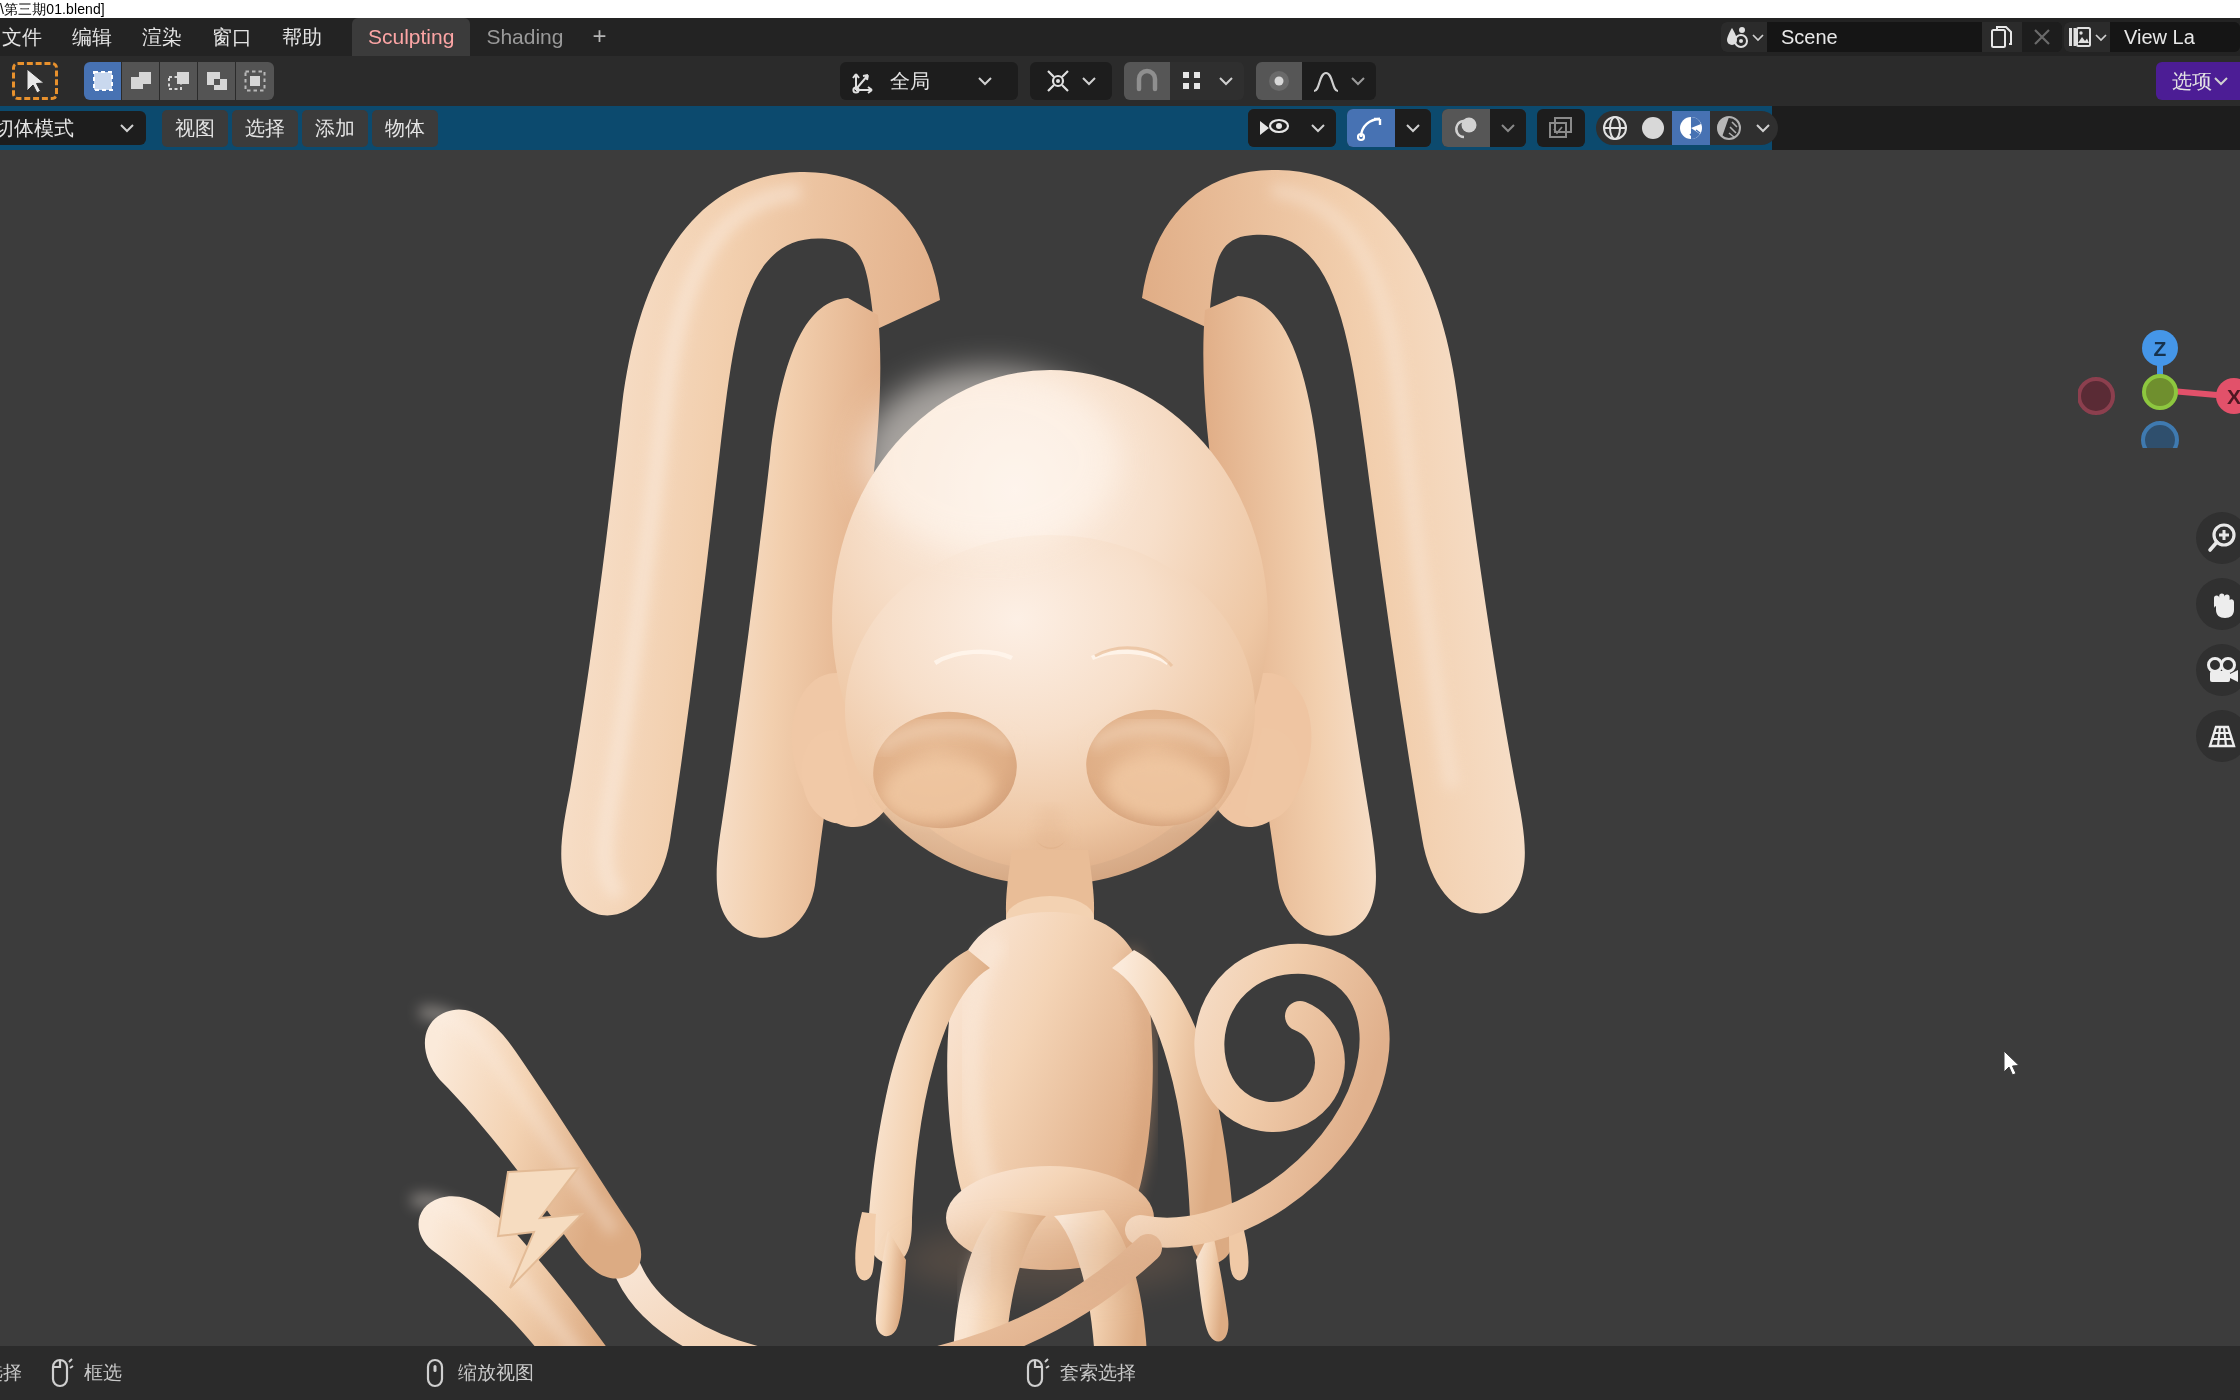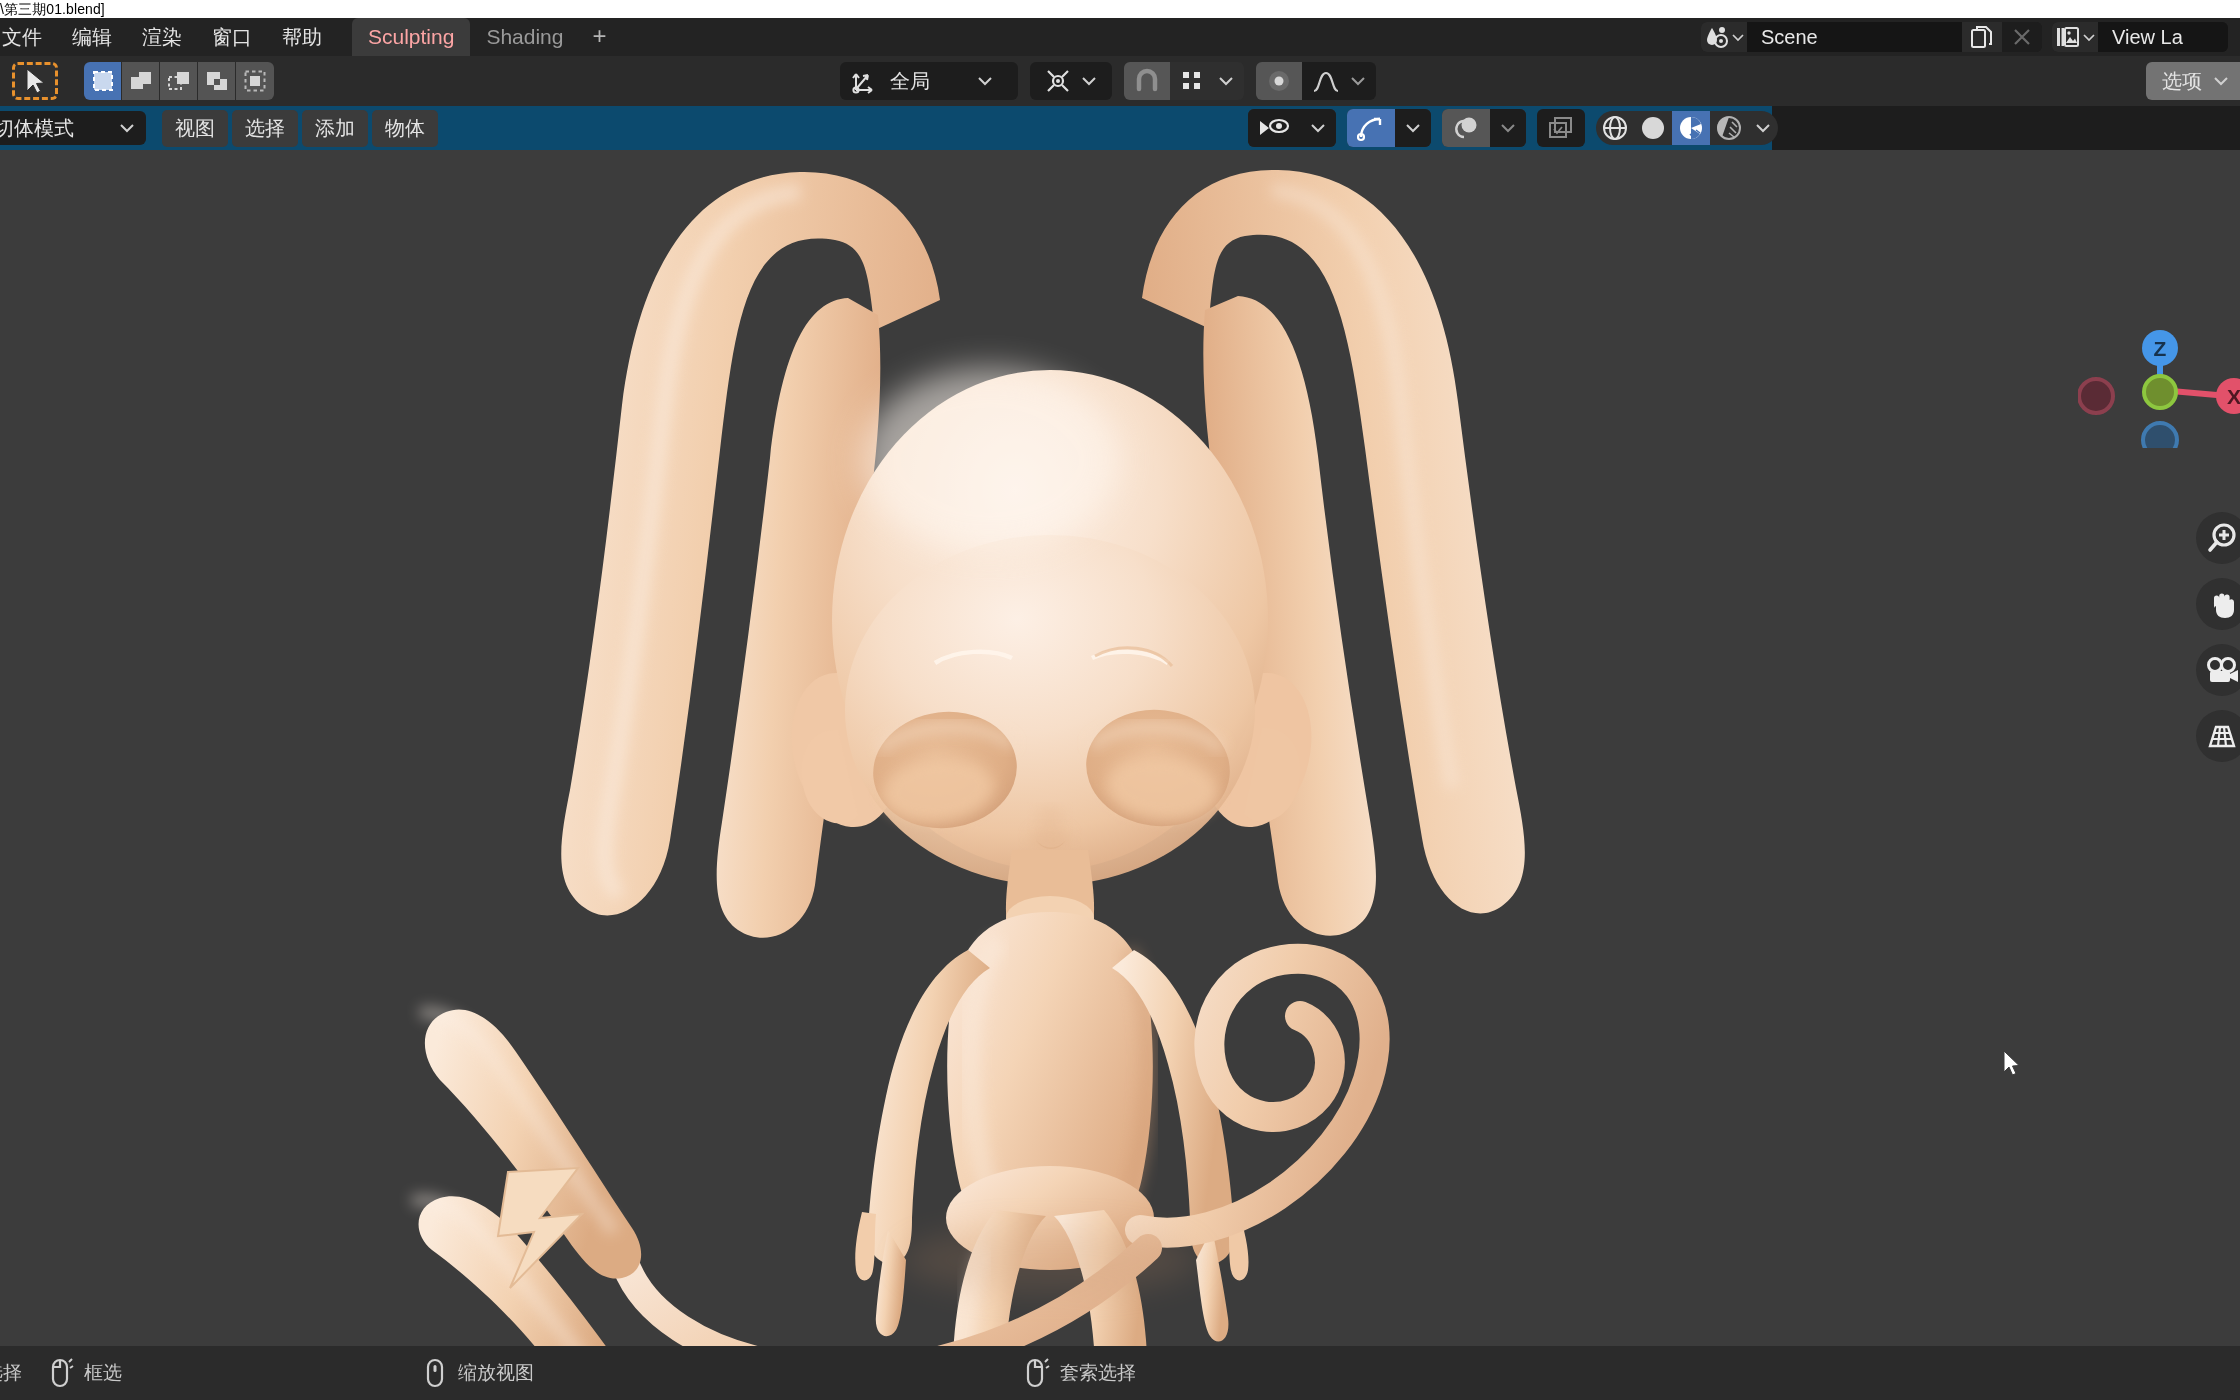--- a/index.html
+++ b/index.html
@@ -37,21 +37,21 @@
     font-size: 21px; padding: 7px 16px 8px; border-radius: 6px 6px 0 0;
     color: #9a9a9a; white-space: nowrap;
   }
   .ws-tab.active { background: #3b3b3b; color: #fca5a5; }
   .ws-add {
     font-size: 24px; color: #b5b5b5; padding: 2px 13px 5px;
   }
 
   .topbar-right {
     position: absolute; right: 0; top: 0; height: 38px;
-    display: flex; align-items: center; gap: 10px; padding-right: 12px;
+    display: flex; align-items: center; gap: 2px; padding-right: 0;
   }
   .scene-block, .layer-block {
     display: flex; align-items: center; height: 30px;
     background: #1d1d1d; border-radius: 6px; overflow: hidden;
   }
   .blk-icon {
     width: 46px; height: 30px; background: #2b2b2b;
     display: flex; align-items: center; justify-content: center; gap: 2px;
   }
   .blk-field {
@@ -102,22 +102,22 @@
     border-radius: 6px; overflow: hidden; background: #2f2f2f;
   }
   .seg-btn {
     height: 38px; display: flex; align-items: center; justify-content: center;
     padding: 0 9px; background: #2f2f2f;
   }
   .seg-btn.on { background: #565656; }
   .seg-btn.dimmed { background: #1d1d1d; }
   .opt-btn {
     position: absolute; right: 0px; top: 6px; height: 38px;
-    background: #737373; border-radius: 6px 0 0 6px;
-    display: flex; align-items: center; padding: 0 10px 0 16px; gap: 10px;
+    background: #4c1d95; border-radius: 6px 0 0 6px;
+    display: flex; align-items: center; padding: 0 10px 0 16px; gap: 0;
   }
   .opt-btn span { color: #e4e4e4; font-size: 20px; }
 
   
   .vpheader {
     position: absolute; left: 0; top: 106px; width: 1772px; height: 44px;
     background: #0c4a6e; display: flex; align-items: center;
   }
   .mode-dd {
     margin-left: -14px; width: 160px; height: 34px; background: #1d1d1d;

